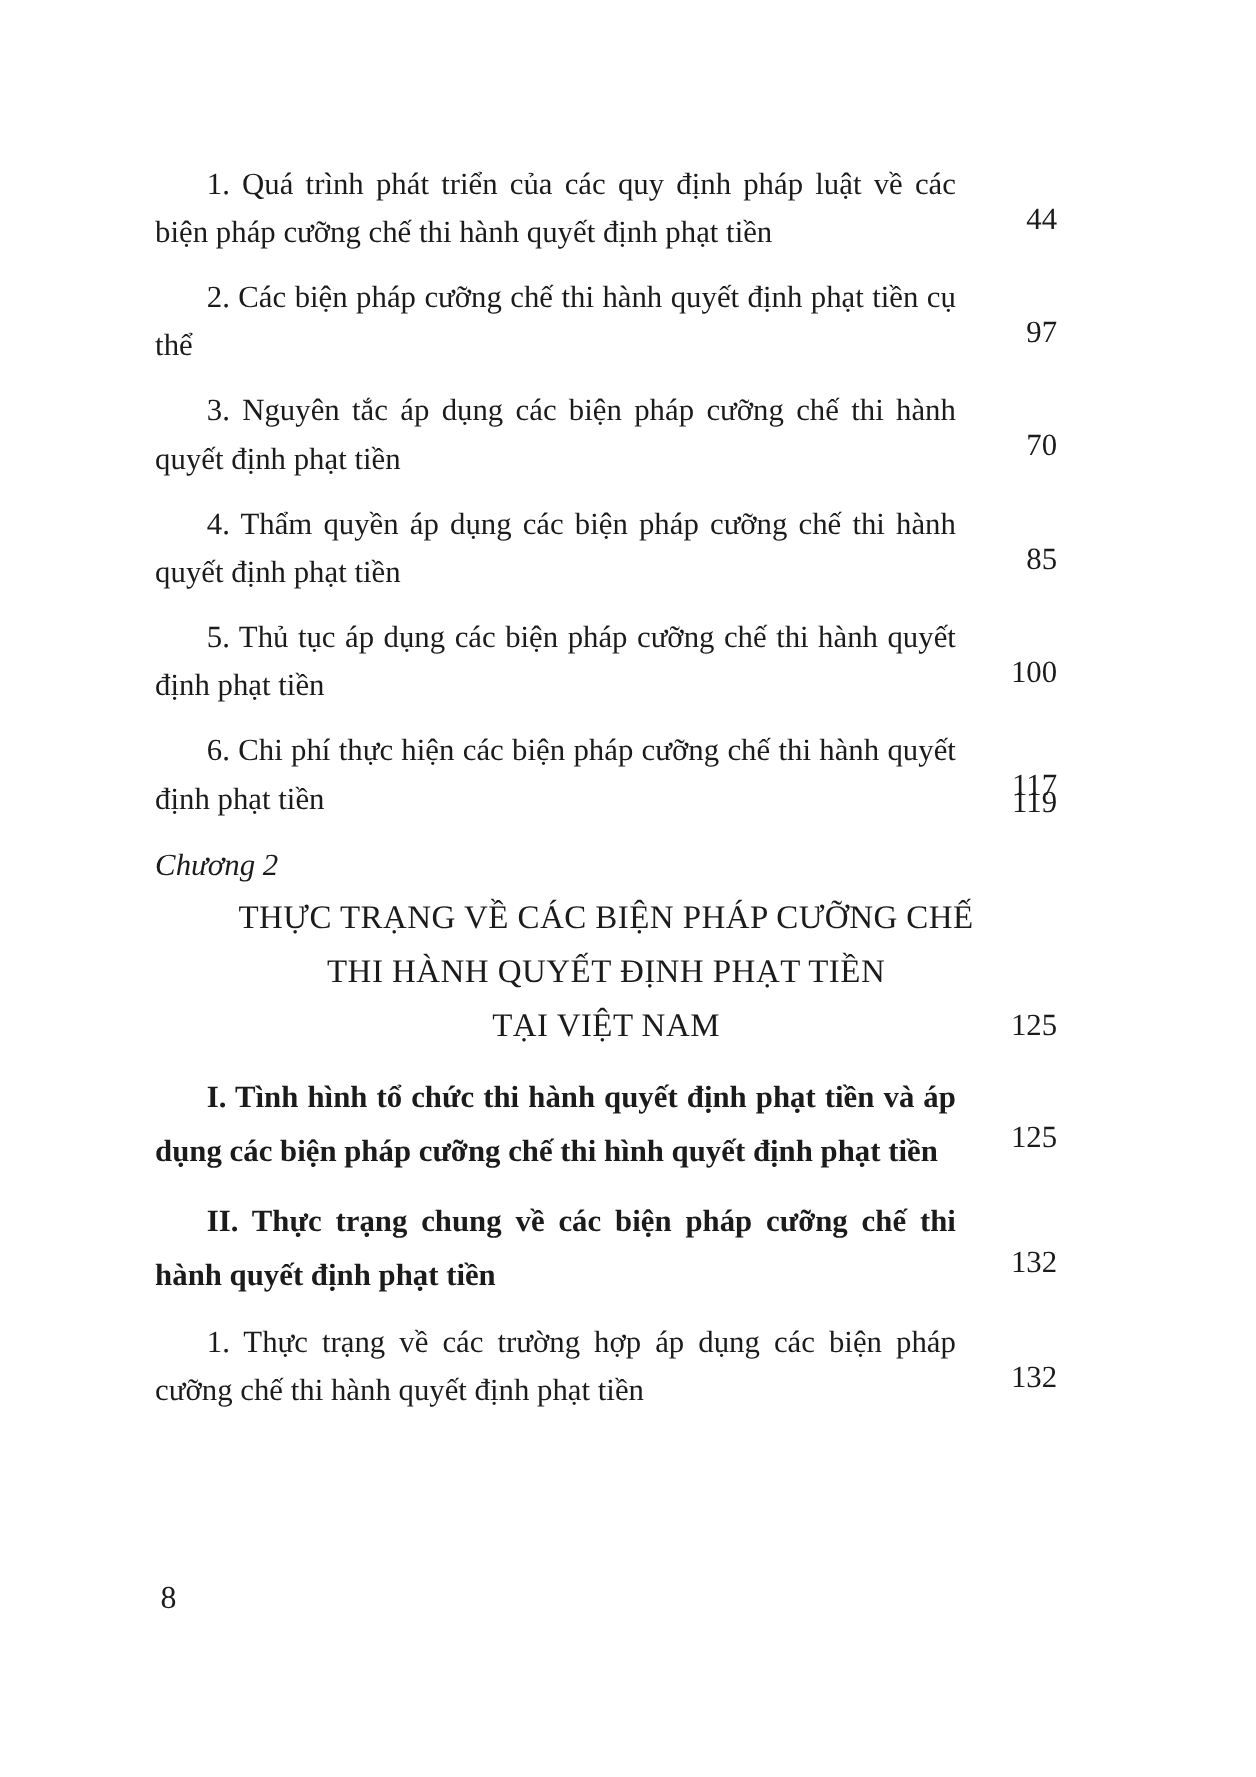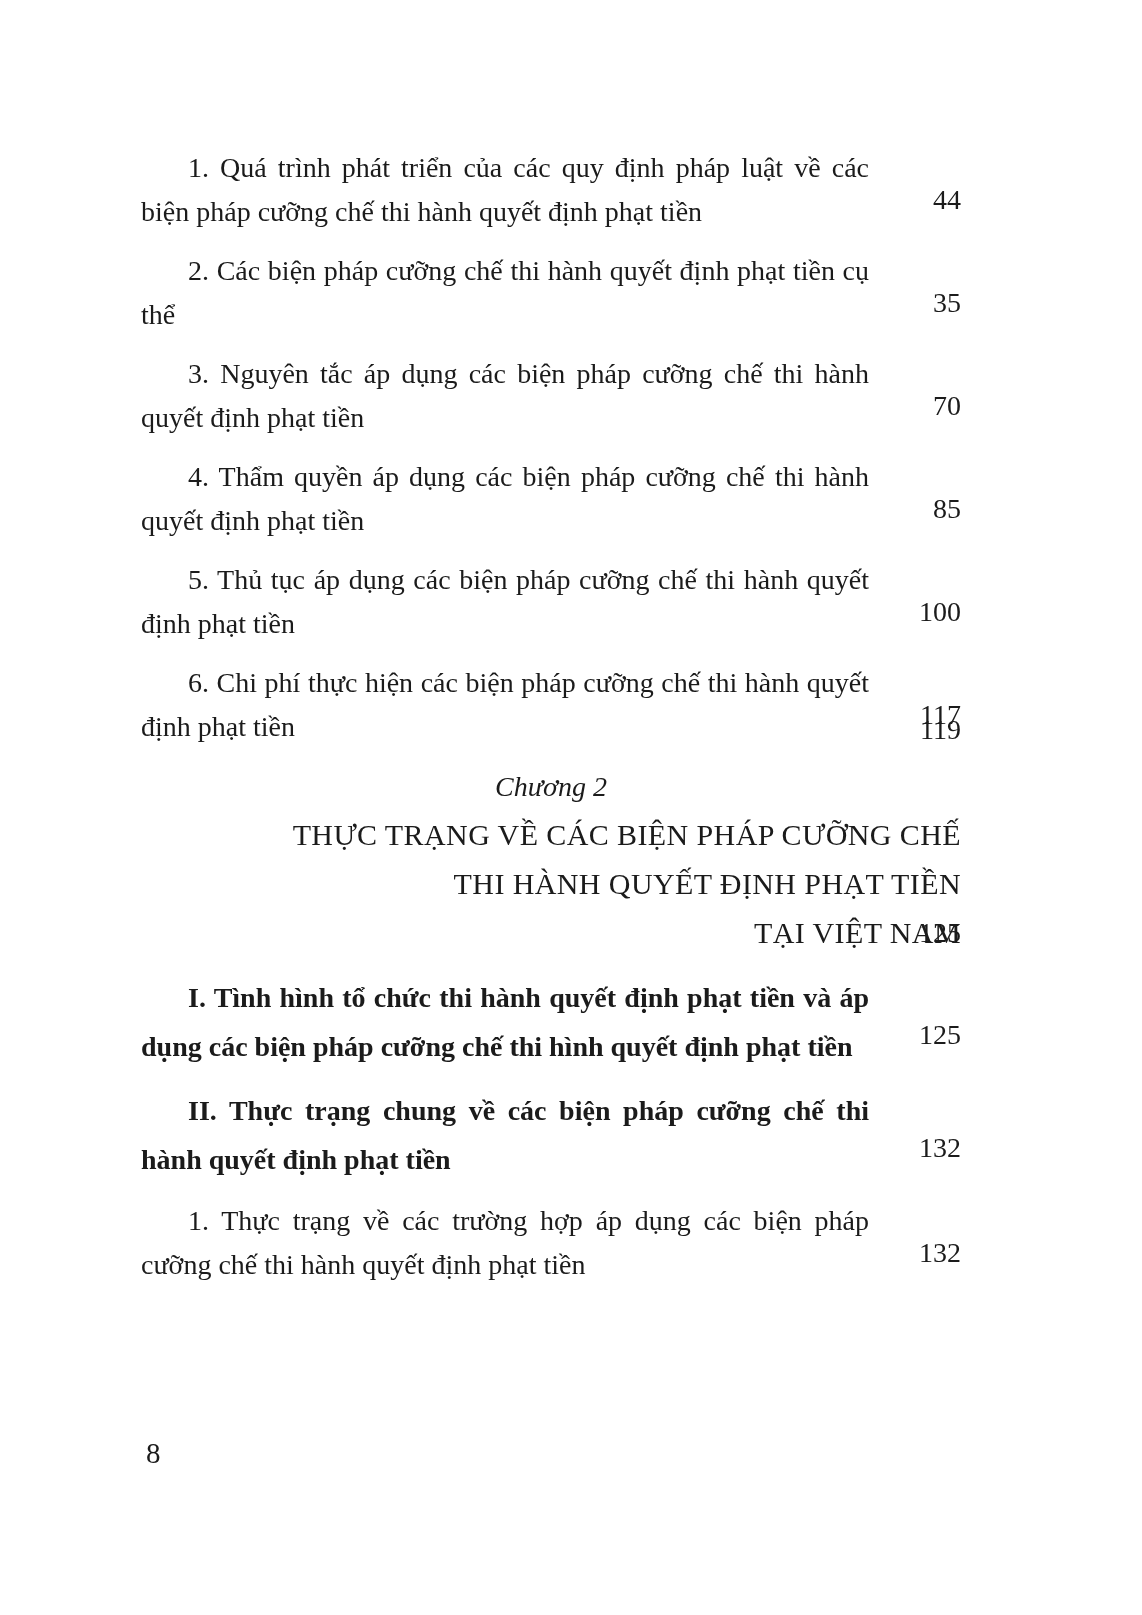--- a/index.html
+++ b/index.html
@@ -44,26 +44,25 @@
     font-weight: 700;
     line-height: 49px;
   }
   .toc-entry.bold .entry-page { line-height: 49px; }
   .chapter {
     margin-top: 6px;
     margin-bottom: 16px;
   }
   .chapter-label {
     font-style: italic;
-    text-align: center;
     font-size: 28px;
     line-height: 46px;
   }
   .chapter-title {
-    text-align: right;
+    text-align: center;
     font-size: 30px;
     line-height: 49px;
     letter-spacing: 0.4px;
   }
   .chapter-title.last {
     position: relative;
     font-family: Liberation Serif, serif;
   }
   .chapter-title .entry-page {
     position: absolute;
@@ -87,21 +86,21 @@
 <div class="page">
   <main class="toc">
 
     <div class="toc-entry">
       <span class="entry-text">1. Quá trình phát triển của các quy định pháp luật về các biện pháp cưỡng chế thi hành quyết định phạt tiền</span>
       <span class="entry-page">44</span>
     </div>
 
     <div class="toc-entry">
       <span class="entry-text">2. Các biện pháp cưỡng chế thi hành quyết định phạt tiền cụ thể</span>
-      <span class="entry-page">35</span>
+      <span class="entry-page">97</span>
     </div>
 
     <div class="toc-entry">
       <span class="entry-text">3. Nguyên tắc áp dụng các biện pháp cưỡng chế thi hành quyết định phạt tiền</span>
       <span class="entry-page">70</span>
     </div>
 
     <div class="toc-entry">
       <span class="entry-text">4. Thẩm quyền áp dụng các biện pháp cưỡng chế thi hành quyết định phạt tiền</span>
       <span class="entry-page">85</span>

